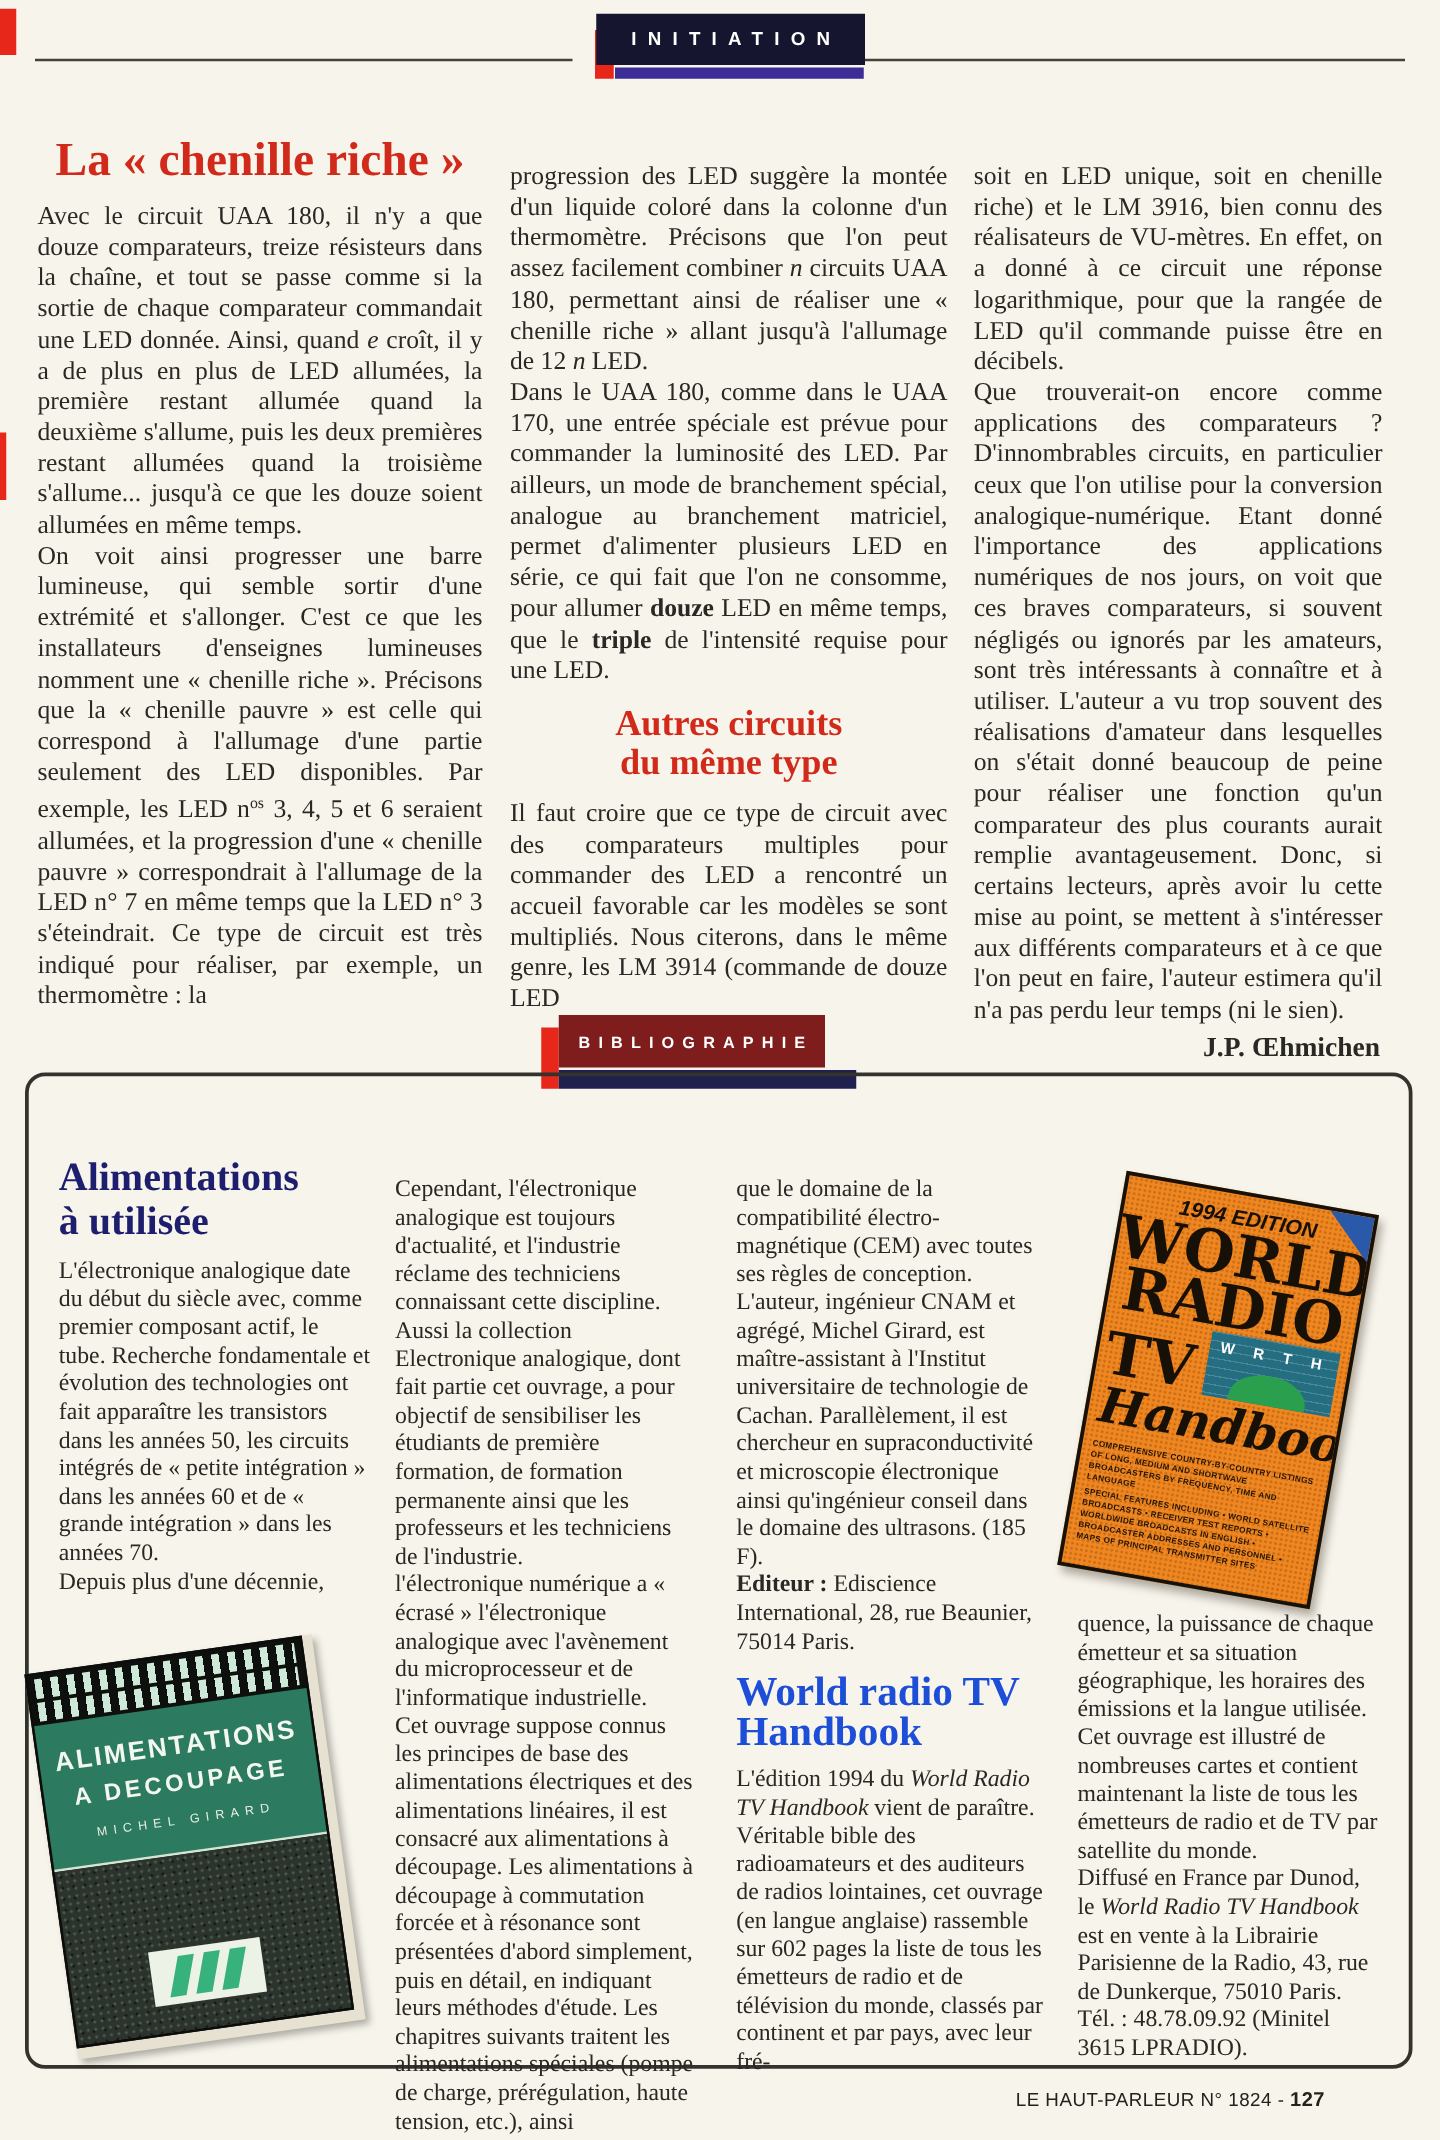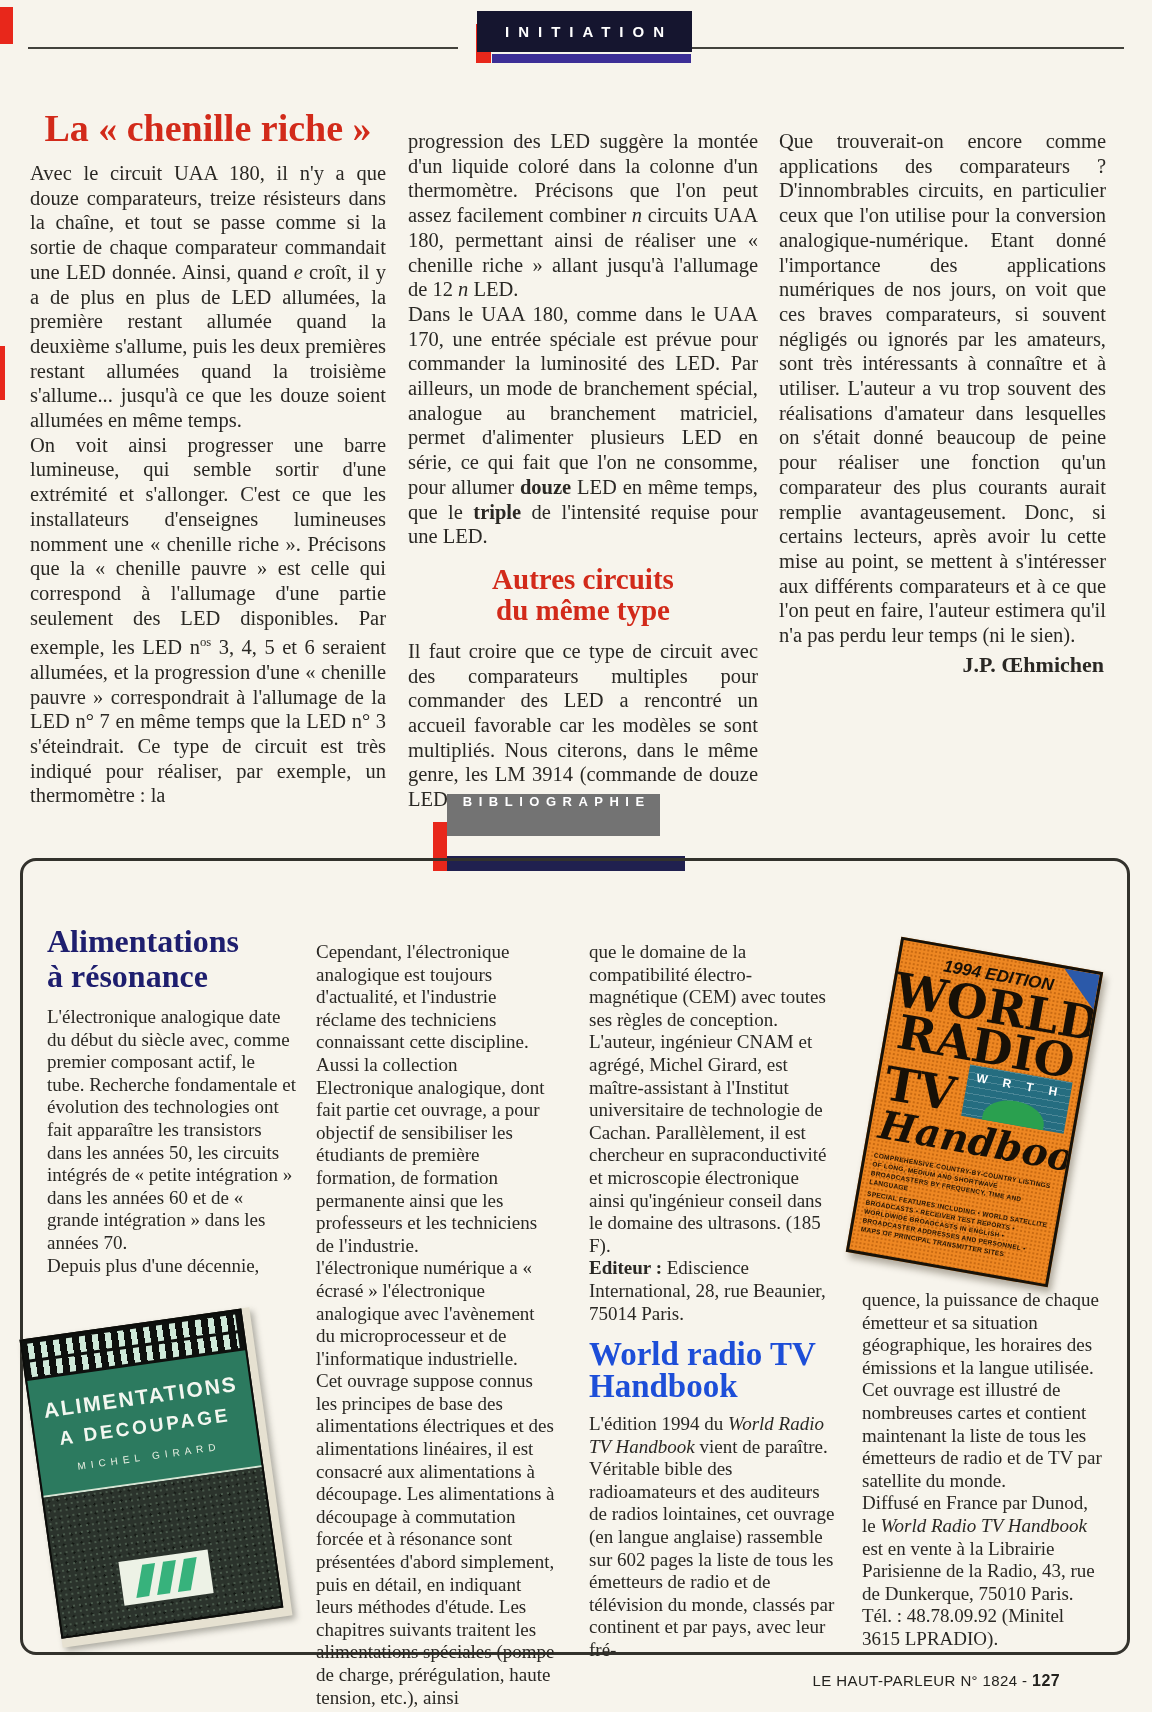--- a/index.html
+++ b/index.html
@@ -22,22 +22,22 @@
   .acol{position:absolute;font-size:20.5px;line-height:24.7px;text-align:justify;}
   .acol1{left:30px;top:112px;width:356px;}
   .acol2{left:408px;top:129px;width:350px;}
   .acol3{left:779px;top:129px;width:327px;}
   .red-title{margin:0 0 17px 0;text-align:center;color:#d22a1a;font-size:38px;line-height:32px;font-weight:bold;}
   .red-h2{margin:15px 0 13px 0;text-align:center;color:#d22a1a;font-size:29px;line-height:31px;font-weight:bold;}
   .jp{margin:0;}
   sup{font-size:0.62em;margin-top:32px;}
   .signature{text-align:right;font-weight:bold;font-size:22px;margin-top:5px;padding-right:2px;}
   
-  .bib-navy{position:absolute;left:447px;top:794px;width:213px;height:42px;background:#737373;
-            display:flex;align-items:flex-start;justify-content:center;}
+  .bib-navy{position:absolute;left:447px;top:812px;width:213px;height:42px;background:#7f1d1d;
+            display:flex;align-items:center;justify-content:center;}
   .bib-banner-text{color:#fff;font-family:"Liberation Sans",sans-serif;font-weight:bold;
                    font-size:13px;letter-spacing:6.5px;padding-left:6.5px;white-space:nowrap;}
   .bib-purple{position:absolute;left:447px;top:856px;width:238px;height:15px;background:#20204f;}
   .bib-red{position:absolute;left:433px;top:822px;width:14px;height:49px;background:#e8271b;}
   
   .bib-box{position:absolute;left:20px;top:858px;width:1104px;height:791px;
            border:3px solid #33322c;border-radius:16px;}
   .bcol{position:absolute;font-size:19px;line-height:22.6px;text-align:left;}
   .bcol1{left:47px;top:924px;width:250px;}
   .bcol2{left:316px;top:941px;width:242px;}
@@ -127,34 +127,35 @@
   </div>
 
   <div class="acol acol2">
     <p class="jp"><span>progression des LED suggère la montée d'un liquide coloré dans la colonne d'un thermomètre. Précisons que l'on peut assez facilement combiner </span><i class="var">n</i><span> circuits UAA 180, permettant ainsi de réaliser une « chenille riche » allant jusqu'à l'allumage de 12 </span><i class="var">n</i><span> LED.</span></p>
     <p class="jp"><span>Dans le UAA 180, comme dans le UAA 170, une entrée spéciale est prévue pour commander la luminosité des LED. Par ailleurs, un mode de branchement spécial, analogue au branchement matriciel, permet d'alimenter plusieurs LED en série, ce qui fait que l'on ne consomme, pour allumer </span><b>douze</b><span> LED en même temps, que le </span><b>triple</b><span> de l'intensité requise pour une LED.</span></p>
     <h2 class="red-h2"><span>Autres circuits</span><br><span>du même type</span></h2>
     <p class="jp">Il faut croire que ce type de circuit avec des comparateurs multiples pour commander des LED a rencontré un accueil favorable car les modèles se sont multipliés. Nous citerons, dans le même genre, les LM 3914 (commande de douze LED</p>
   </div>
 
   <div class="acol acol3">
+    <p class="jp">soit en LED unique, soit en chenille riche) et le LM 3916, bien connu des réalisateurs de VU-mètres. En effet, on a donné à ce circuit une réponse logarithmique, pour que la rangée de LED qu'il commande puisse être en décibels.</p>
     <p class="jp">Que trouverait-on encore comme applications des comparateurs ? D'innombrables circuits, en particulier ceux que l'on utilise pour la conversion analogique-numérique. Etant donné l'importance des applications numériques de nos jours, on voit que ces braves comparateurs, si souvent négligés ou ignorés par les amateurs, sont très intéressants à connaître et à utiliser. L'auteur a vu trop souvent des réalisations d'amateur dans lesquelles on s'était donné beaucoup de peine pour réaliser une fonction qu'un comparateur des plus courants aurait remplie avantageusement. Donc, si certains lecteurs, après avoir lu cette mise au point, se mettent à s'intéresser aux différents comparateurs et à ce que l'on peut en faire, l'auteur estimera qu'il n'a pas perdu leur temps (ni le sien).</p>
     <div class="signature">J.P. Œhmichen</div>
   </div>
 
   <div class="bib-red"></div>
   <div class="bib-navy">
     <span class="bib-banner-text">BIBLIOGRAPHIE</span>
   </div>
   <div class="bib-purple"></div>
 
   <div class="bib-box"></div>
 
   <div class="bcol bcol1">
-    <h3 class="navy-h"><span>Alimentations</span><br><span>à résonance</span></h3>
+    <h3 class="navy-h"><span>Alimentations</span><br><span>à utilisée</span></h3>
     <p class="bp">L'électronique analogique date du début du siècle avec, comme premier composant actif, le tube. Recherche fondamentale et évolution des technologies ont fait apparaître les transistors dans les années 50, les circuits intégrés de « petite intégration » dans les années 60 et de « grande intégration » dans les années 70.</p>
     <p class="bp">Depuis plus d'une décennie,</p>
   </div>
 
   <div class="book1">
     <div class="b1-inner">
       <div class="b1-film">
         <div class="film-row"></div>
         <div class="film-row"></div>
       </div>

